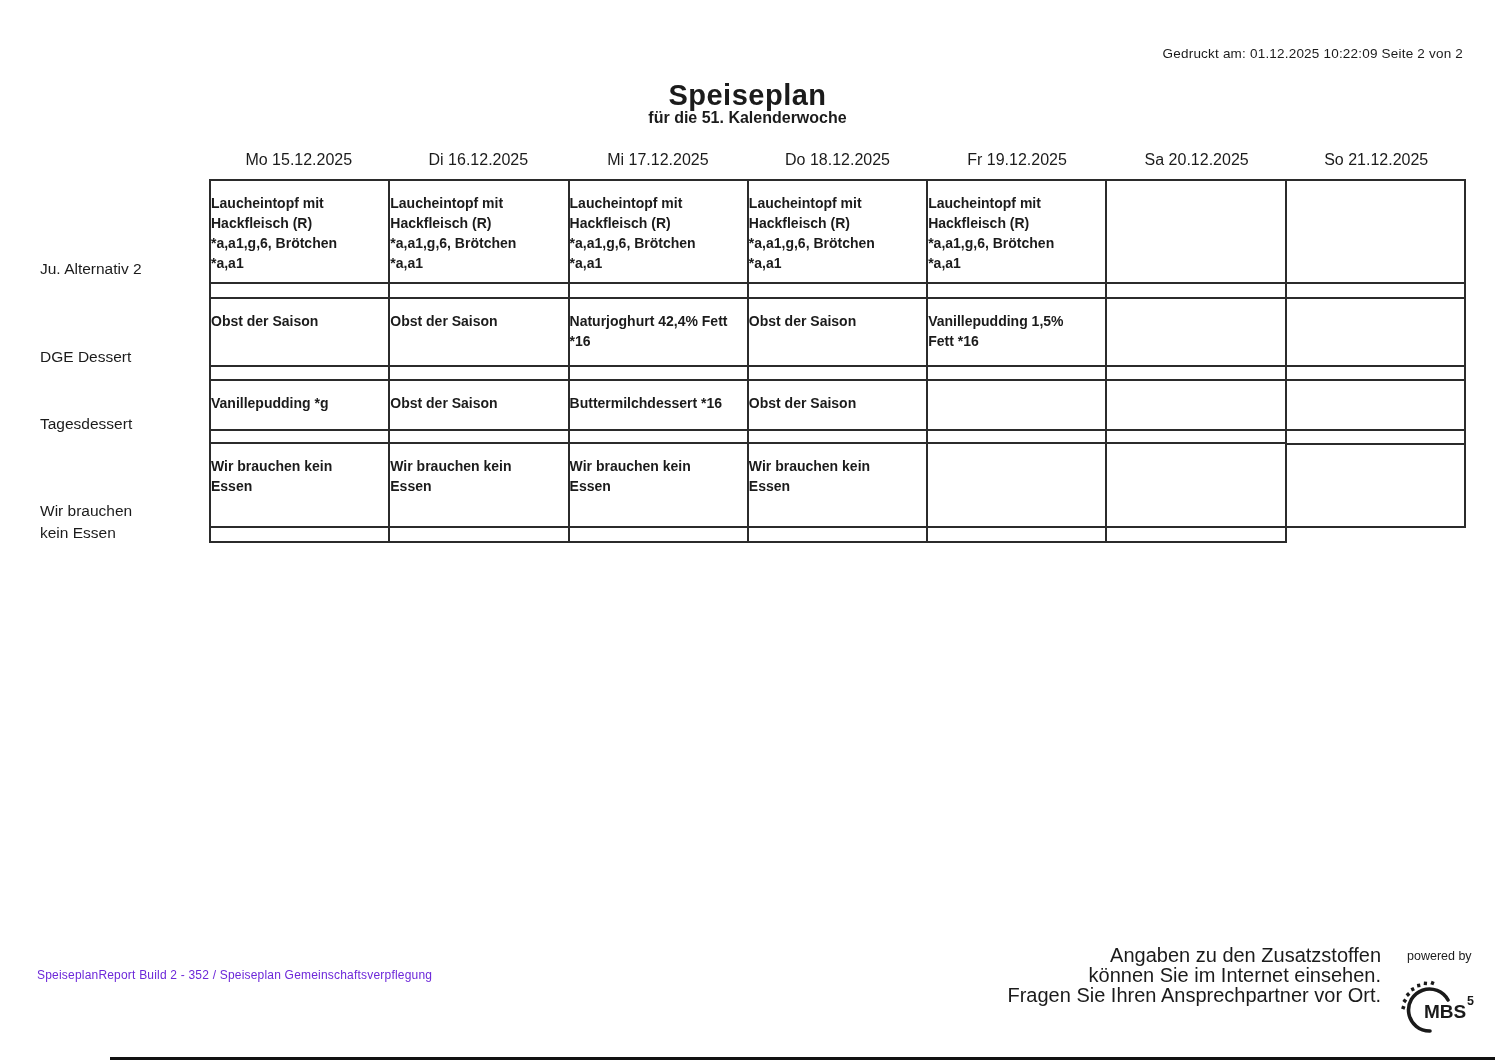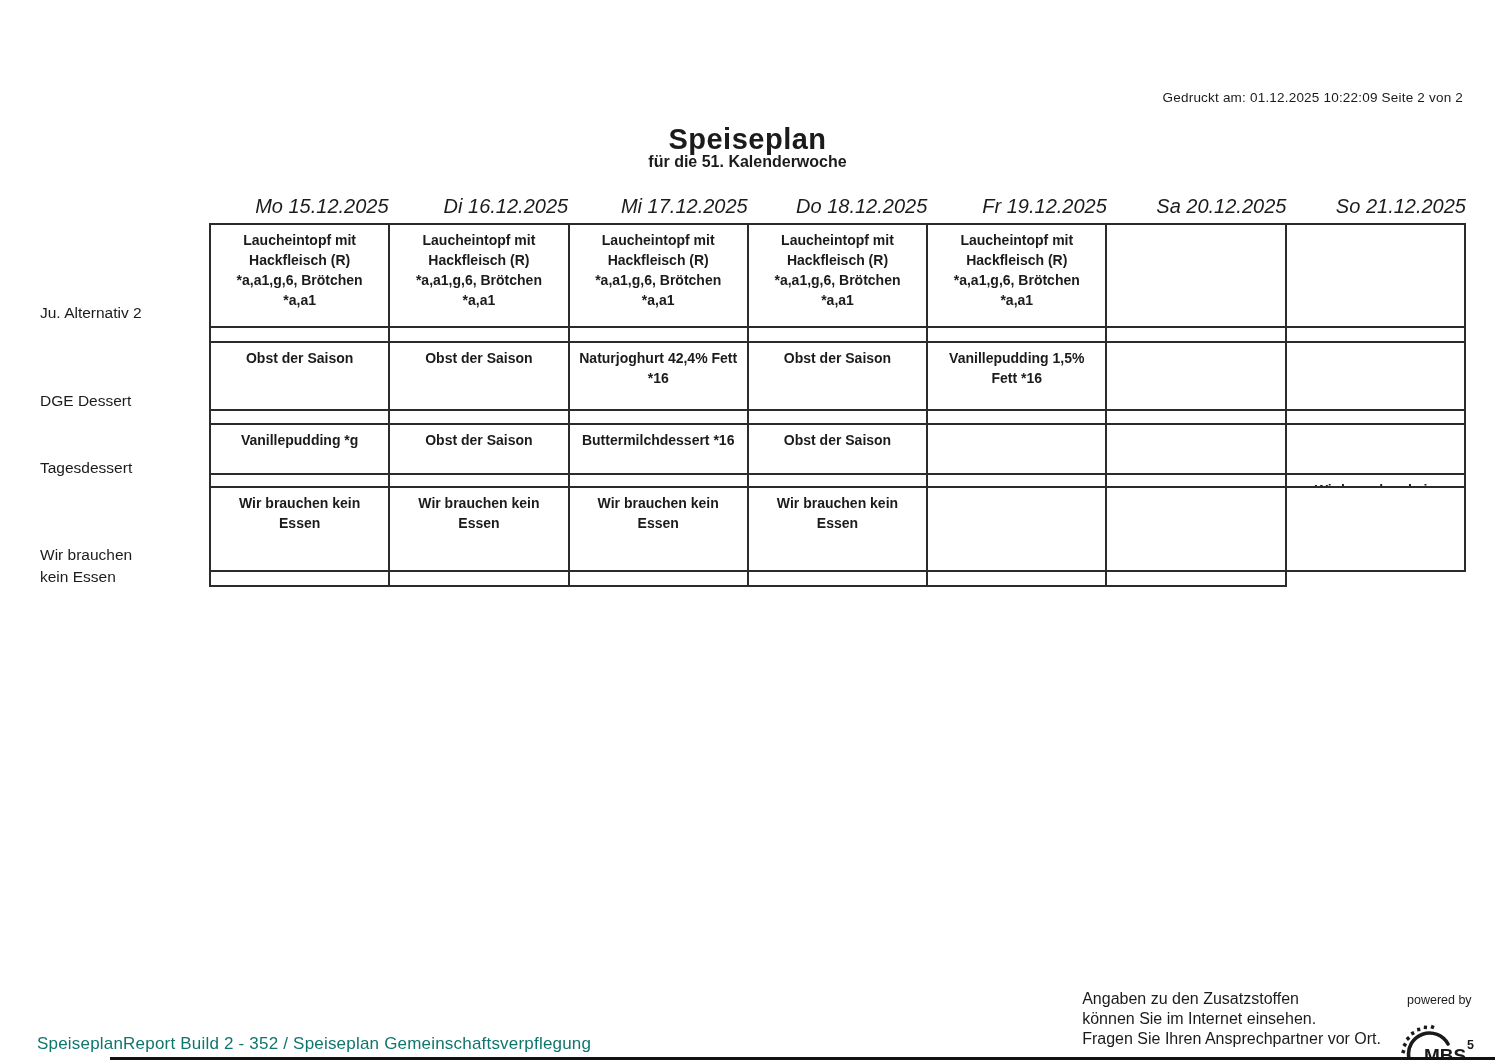--- a/index.html
+++ b/index.html
@@ -4,78 +4,78 @@
 <style>
   html,body { margin:0; padding:0; }
   body {
     width:1495px; height:1060px;
     background:#ffffff;
     font-family:"Liberation Sans", sans-serif;
     color:#1b1b1b;
     position:relative;
     overflow:hidden;
   }
-  .page { position:absolute; inset:0;margin-top:44px; }
+  .page { position:absolute; inset:0; }
 
   .printed-info {
     position:absolute; top:46px; right:32px;
     font-size:13.5px; letter-spacing:0.2px;
   }
   .doc-title {
     position:absolute; top:79px; left:0; width:1495px;
     text-align:center; font-size:29px; font-weight:bold; letter-spacing:0.5px;
   }
   .doc-subtitle {
     position:absolute; top:109px; left:0; width:1495px;
     text-align:center; font-size:16px; font-weight:bold;
   }
 
   .day-headers {
     position:absolute; left:209px; top:151px; width:1257px;
     display:grid; grid-template-columns:repeat(7,1fr);
-    font-size:20px; text-align:right;font-style:italic;
+    font-size:16px; text-align:center;
   }
 
   .menu-grid {
     position:absolute; left:209px; top:179px; width:1257px;
     display:grid; grid-template-columns:repeat(7,1fr);
     grid-template-rows:103px 15px 68px 14px 50px 13px 84px 15px;
     border-top:2px solid #2b2b2b;
     border-left:2px solid #2b2b2b;
     box-sizing:border-box;
   }
   .cell {
     border-right:2px solid #2b2b2b;
     border-bottom:2px solid #2b2b2b;
     box-sizing:border-box;
     overflow:hidden;
   }
   .cell.c {
     font-weight:bold; font-size:14px; line-height:20px;
-    text-align:center; padding-top:5px;
+    text-align:left; padding-top:12px;
     white-space:pre-line;
   }
 
   .row-label {
     position:absolute; left:40px;
     font-size:15.5px; line-height:22px;
     white-space:pre-line;
   }
   .rl-0 { top:258px; }
   .rl-1 { top:346px; }
   .rl-2 { top:413px; }
   .rl-3 { top:500px; }
 
   .footer-report {
-    position:absolute; left:37px; top:990px;
-    font-size:17px; letter-spacing:0.2px; color:#0f766e;
+    position:absolute; left:37px; top:968px;
+    font-size:12px; letter-spacing:0.2px; color:#6d28d9;
   }
   .footer-notes {
     position:absolute; right:114px; top:945px;
-    font-size:16px; line-height:20px; 
+    font-size:20px; line-height:20px; text-align:right;
   }
   .powered-by {
     position:absolute; left:1407px; top:949px;
     font-size:12.5px;
   }
   .mbs-logo { position:absolute; left:1398px; top:977px; }
 
   .bottom-scan-line {
     position:absolute; left:110px; right:0; bottom:0;
     height:3px; background:#111;

